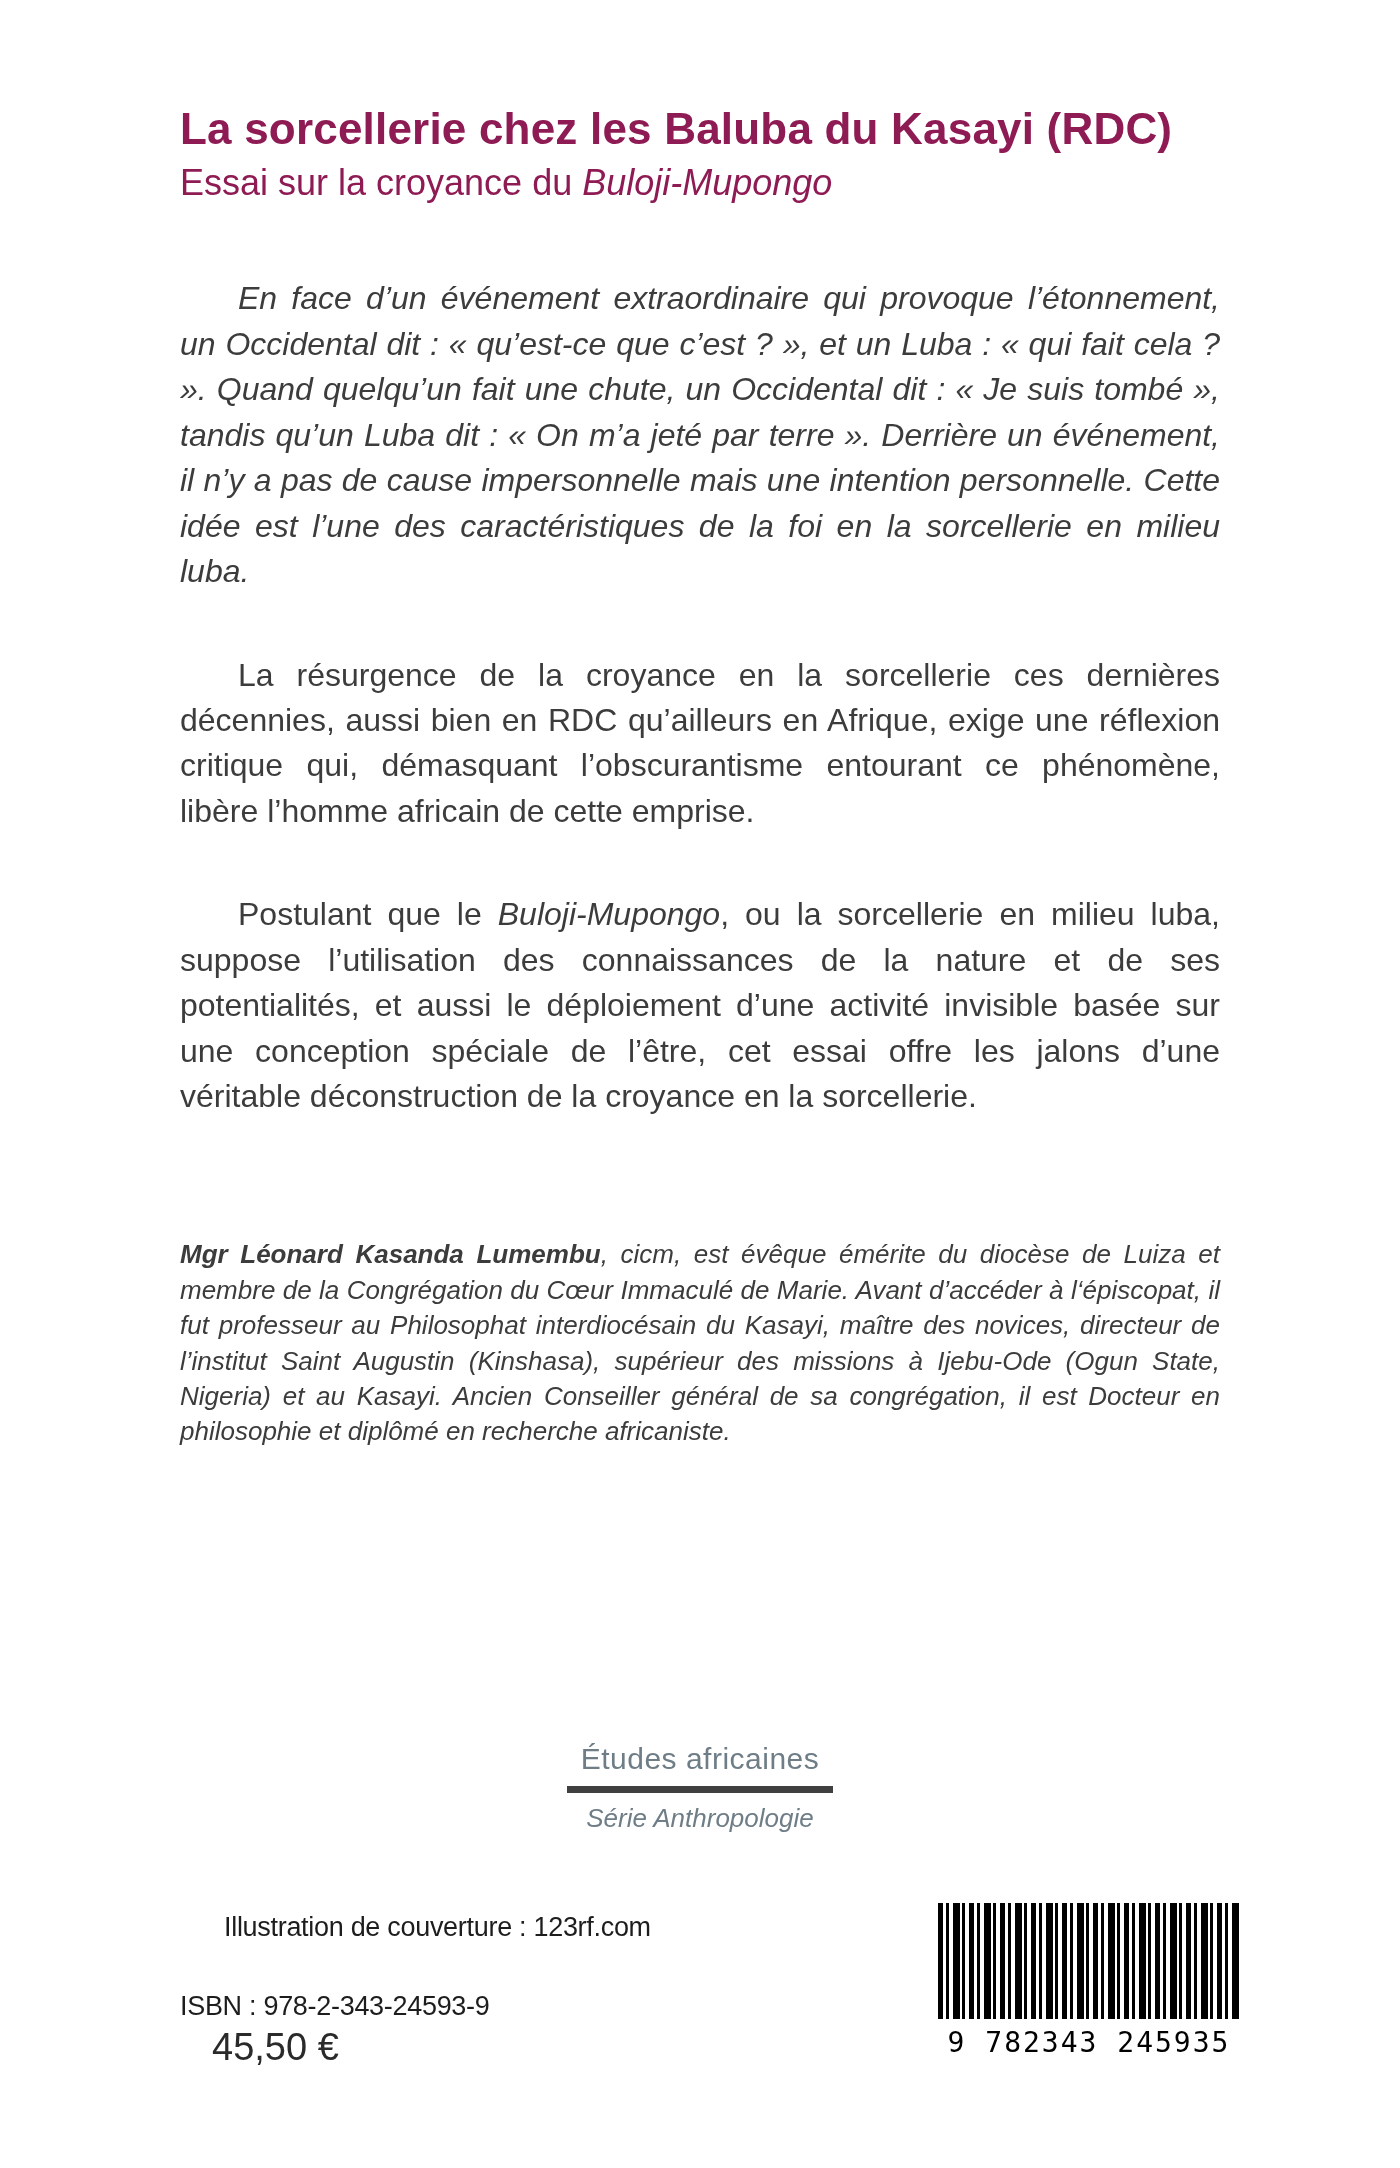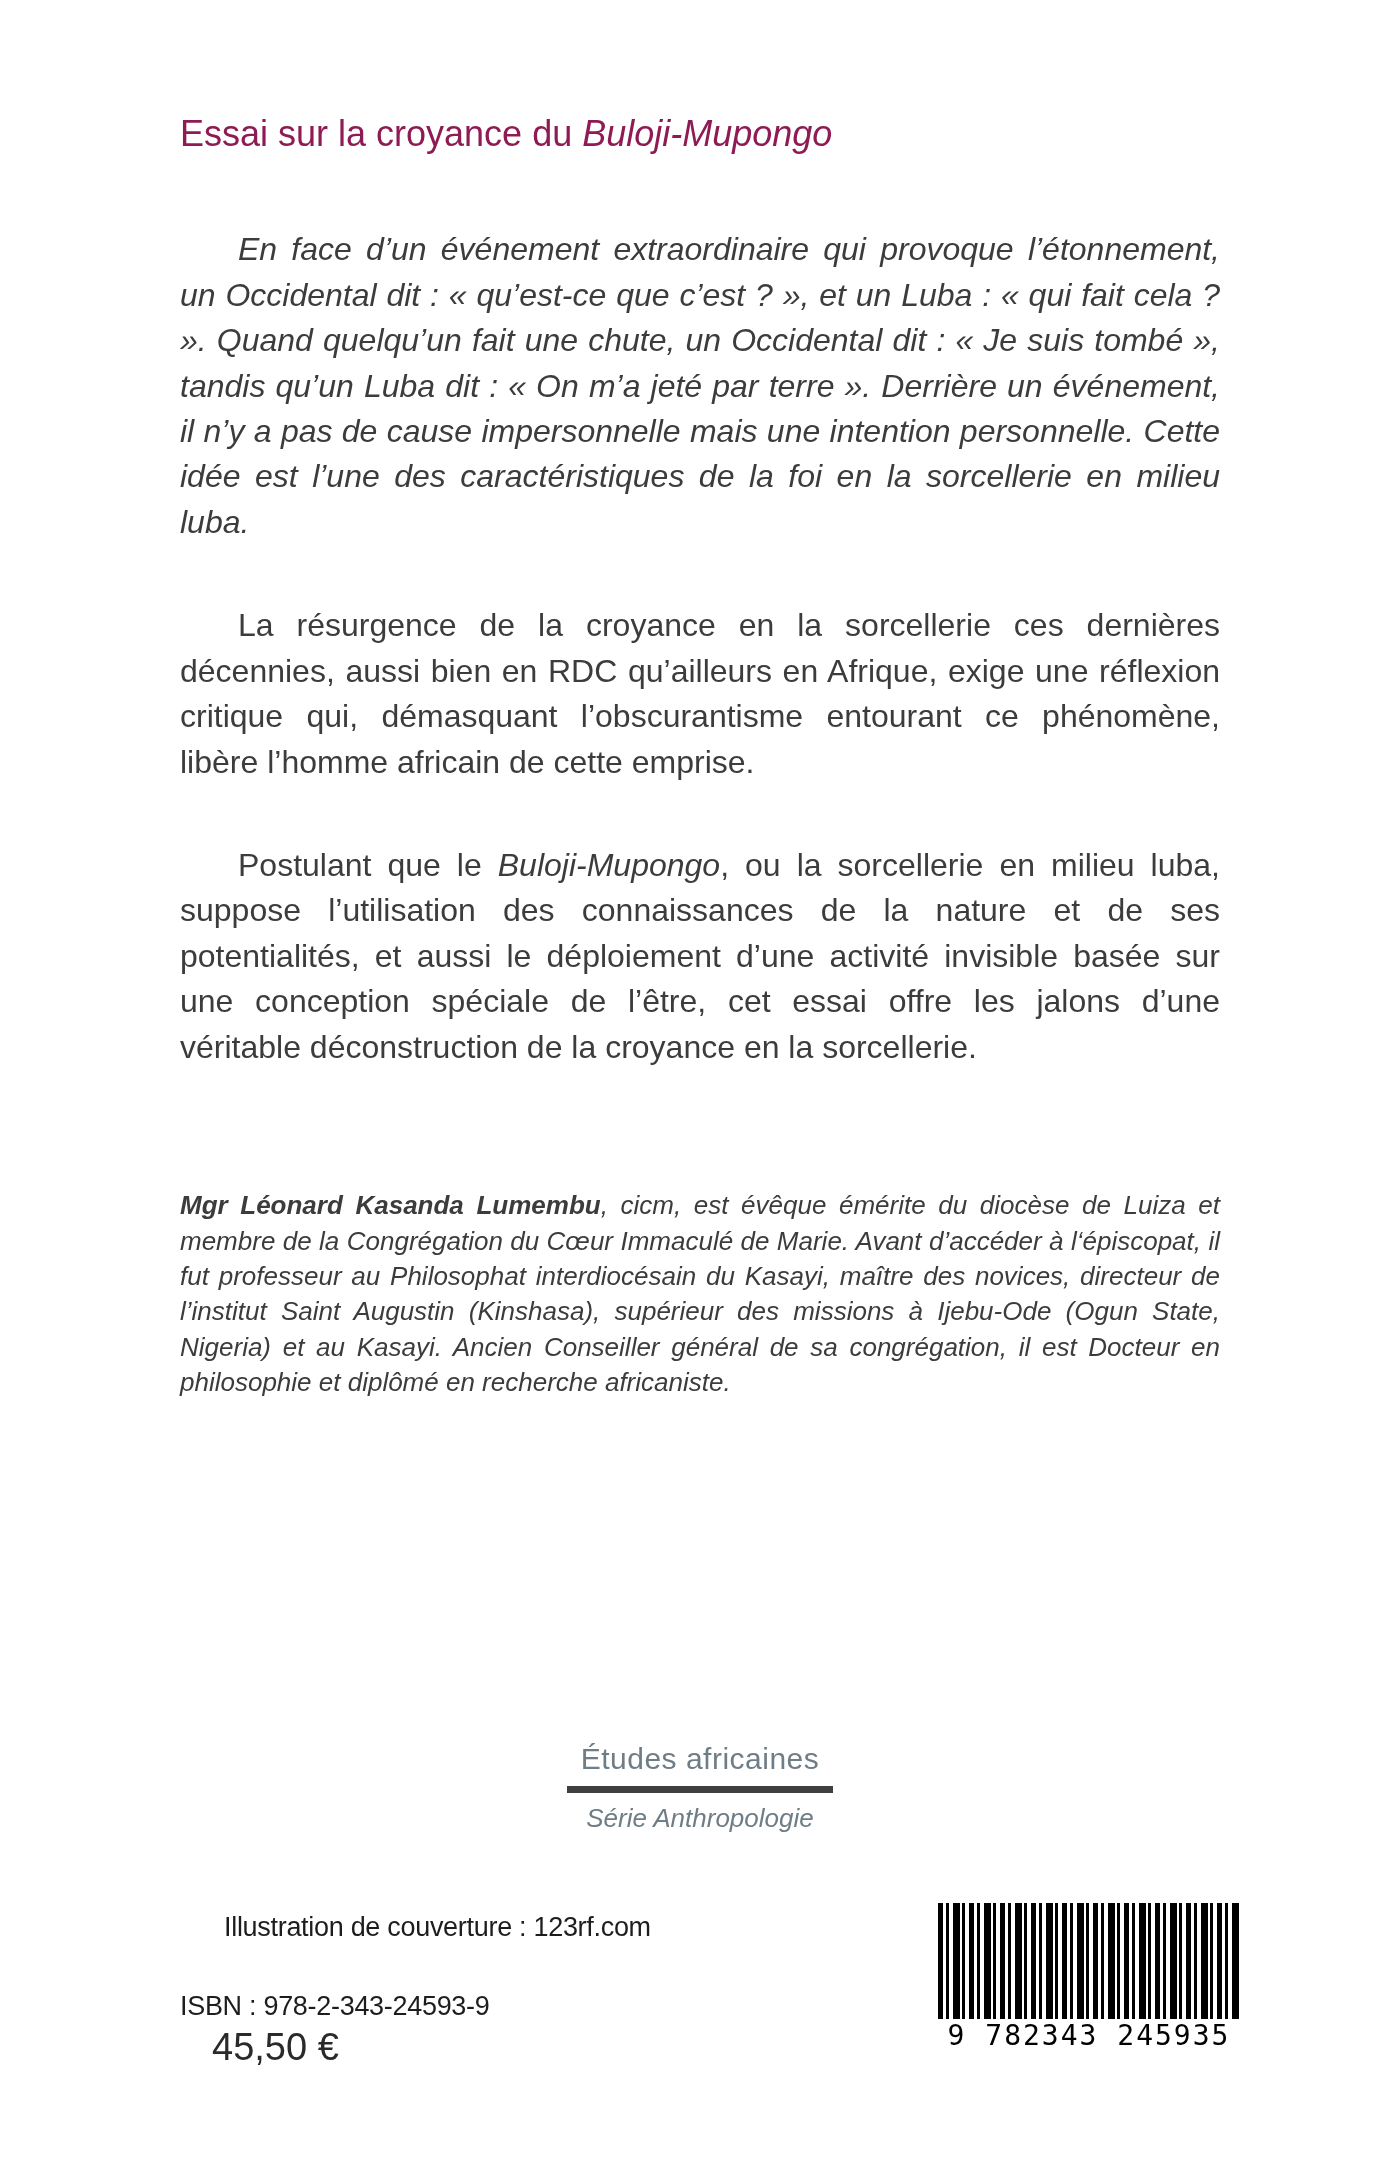--- a/index.html
+++ b/index.html
@@ -98,36 +98,37 @@
   }
   .bars{
     width:100%;height:116px;
     background-image:repeating-linear-gradient(90deg,
       #000 0 5px, #fff 5px 8px,
       #000 8px 11px, #fff 11px 15px,
       #000 15px 22px, #fff 22px 24px,
       #000 24px 27px, #fff 27px 31px);
   }
   .barcode-number{
-    margin-top:0;
+    margin-top:7px;
     font-family:"DejaVu Sans Mono", monospace;
     font-size:28px;
     letter-spacing:2px;
     color:#000;
     white-space:nowrap;
     text-align:center;
   }
 </style>
 </head>
 <body>
 
 <div class="page">
 
   <div class="column">
 
+    <h1 class="book-title">La sorcellerie chez les Baluba du Kasayi (RDC)</h1>
 
     <div class="subtitle">
       <span>Essai sur la croyance du </span><span class="it">Buloji-Mupongo</span>
     </div>
 
     <p class="body first">En face d’un événement extraordinaire qui provoque l’étonnement, un Occidental dit : « qu’est-ce que c’est ? », et un Luba : « qui fait cela ? ». Quand quelqu’un fait une chute, un Occidental dit : « Je suis tombé », tandis qu’un Luba dit : « On m’a jeté par terre ». Derrière un événement, il n’y a pas de cause impersonnelle mais une intention personnelle. Cette idée est l’une des caractéristiques de la foi en la sorcellerie en milieu luba.</p>
 
     <p class="body">La résurgence de la croyance en la sorcellerie ces dernières décennies, aussi bien en RDC qu’ailleurs en Afrique, exige une réflexion critique qui, démasquant l’obscurantisme entourant ce phénomène, libère l’homme africain de cette emprise.</p>
 
     <p class="body"><span>Postulant que le </span><span class="it">Buloji-Mupongo</span><span>, ou la sorcellerie en milieu luba, suppose l’utilisation des connaissances de la nature et de ses potentialités, et aussi le déploiement d’une activité invisible basée sur une conception spéciale de l’être, cet essai offre les jalons d’une véritable déconstruction de la croyance en la sorcellerie.</span></p>

